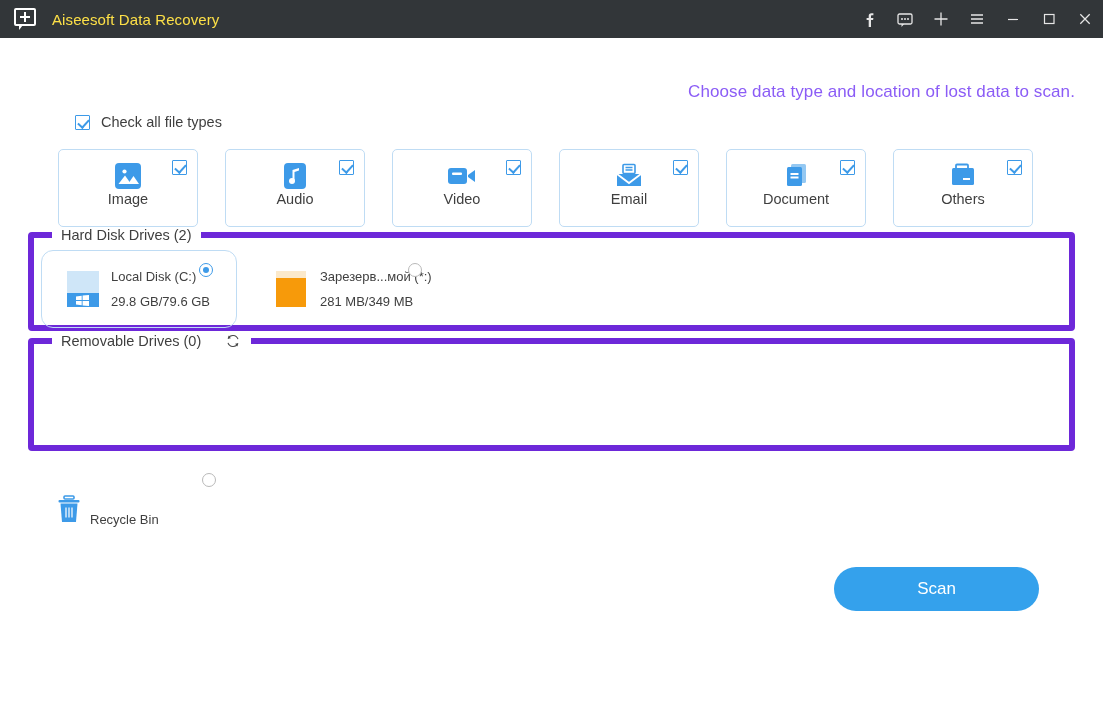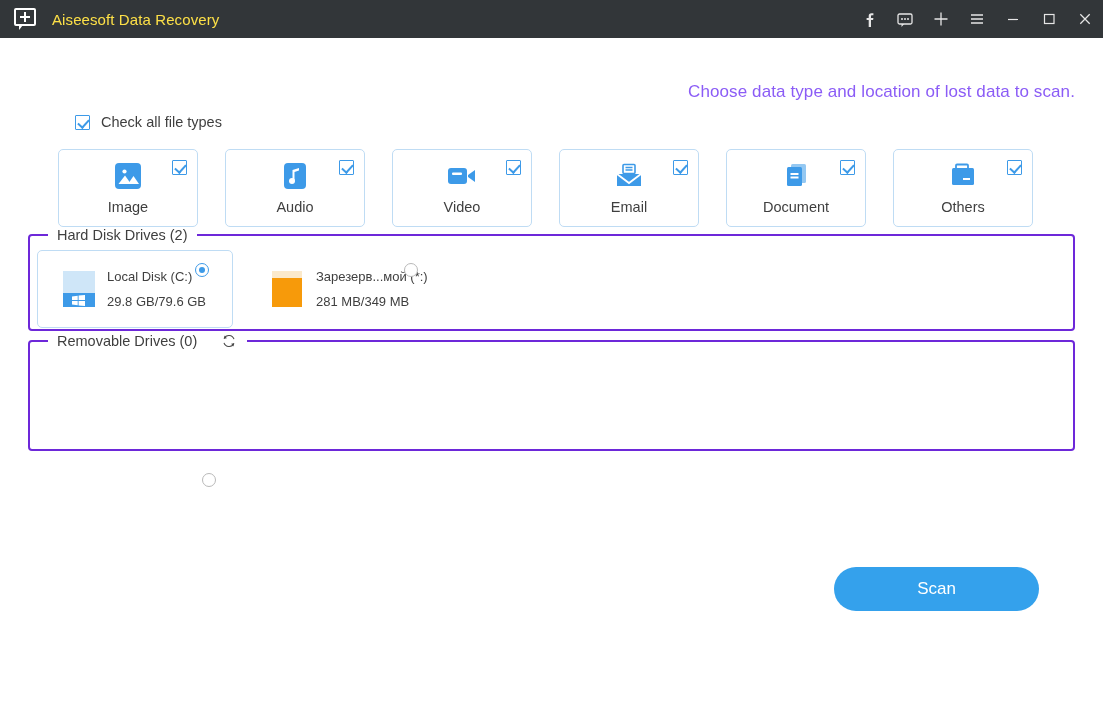--- a/index.html
+++ b/index.html
@@ -118,28 +118,28 @@
     align-items: center;
     justify-content: flex-start;
     padding-top: 11px;
   }
   .type-card .cbx { position: absolute; right: 10px; top: 10px; }
   .type-icon {
     width: 30px; height: 30px;
     display: flex; align-items: center; justify-content: center;
   }
   .type-label {
-    margin-top: 8px;
+    margin-top: 0;
     font-size: 14.5px;
     color: #3f3f3f;
   }
 
   
   fieldset.group {
-    border: 2px solid #6d28d9;
+    border: 6px solid #6d28d9;
     border-radius: 4px;
     margin: 0;
     padding: 0;
   }
   fieldset.group > legend {
     font-size: 14.5px;
     color: #3f3f3f;
     padding: 0 9px;
     margin-left: 18px;
     display: flex;
@@ -151,21 +151,21 @@
 
   .drives {
     display: flex;
     align-items: flex-start;
     padding: 7px 0 0 7px;
     gap: 13px;
   }
   .drive {
     width: 196px; height: 78px;
     border: 1px solid transparent;
-    border-radius: 5px;
+    border-radius: 12px;
     position: relative;
     display: flex;
     align-items: center;
     padding-left: 25px;
   }
   .drive.selected { border-color: #bfdcf4; }
   .drive .radio { position: absolute; right: 23px; top: 12px; }
 
   .radio {
     width: 14px; height: 14px;
@@ -442,20 +442,31 @@
           <path d="M4 10.8 A5.4 5.4 0 0 0 13.9 11.6" fill="none" stroke="currentColor" stroke-width="1.1"></path>
           <path d="M4.6 3.4 L3.8 6.7 L6.9 6.3 Z" fill="currentColor"></path>
           <path d="M13.4 14.6 L14.2 11.3 L11.1 11.7 Z" fill="currentColor"></path>
         </svg>
       </span>
     </legend>
   </fieldset>
 
   <div class="recycle">
     <span class="radio"></span>
+    <span class="rb-row">
+      <span>
+        <svg width="26" height="30" viewBox="0 0 26 30">
+          <rect x="8" y="1" width="10" height="3" rx="1" fill="none" stroke="#3d9ae8" stroke-width="1.6"></rect>
+          <rect x="2.5" y="5" width="21" height="2.4" rx="1" fill="#3d9ae8"></rect>
+          <path d="M4.5 8.5 L21.5 8.5 L20 27 L6 27 Z" fill="#3d9ae8"></path>
+          <path d="M10 12.5v10M13 12.5v10M16 12.5v10" stroke="#fff" stroke-width="1.2"></path>
+        </svg>
+      </span>
+      <span class="rb-label">Recycle Bin</span>
+    </span>
   </div>
 
   <div class="footer-area">
     <div class="scan-wrap">
       <button class="scan-btn">Scan</button>
     </div>
   </div>
 
 </div>
 

